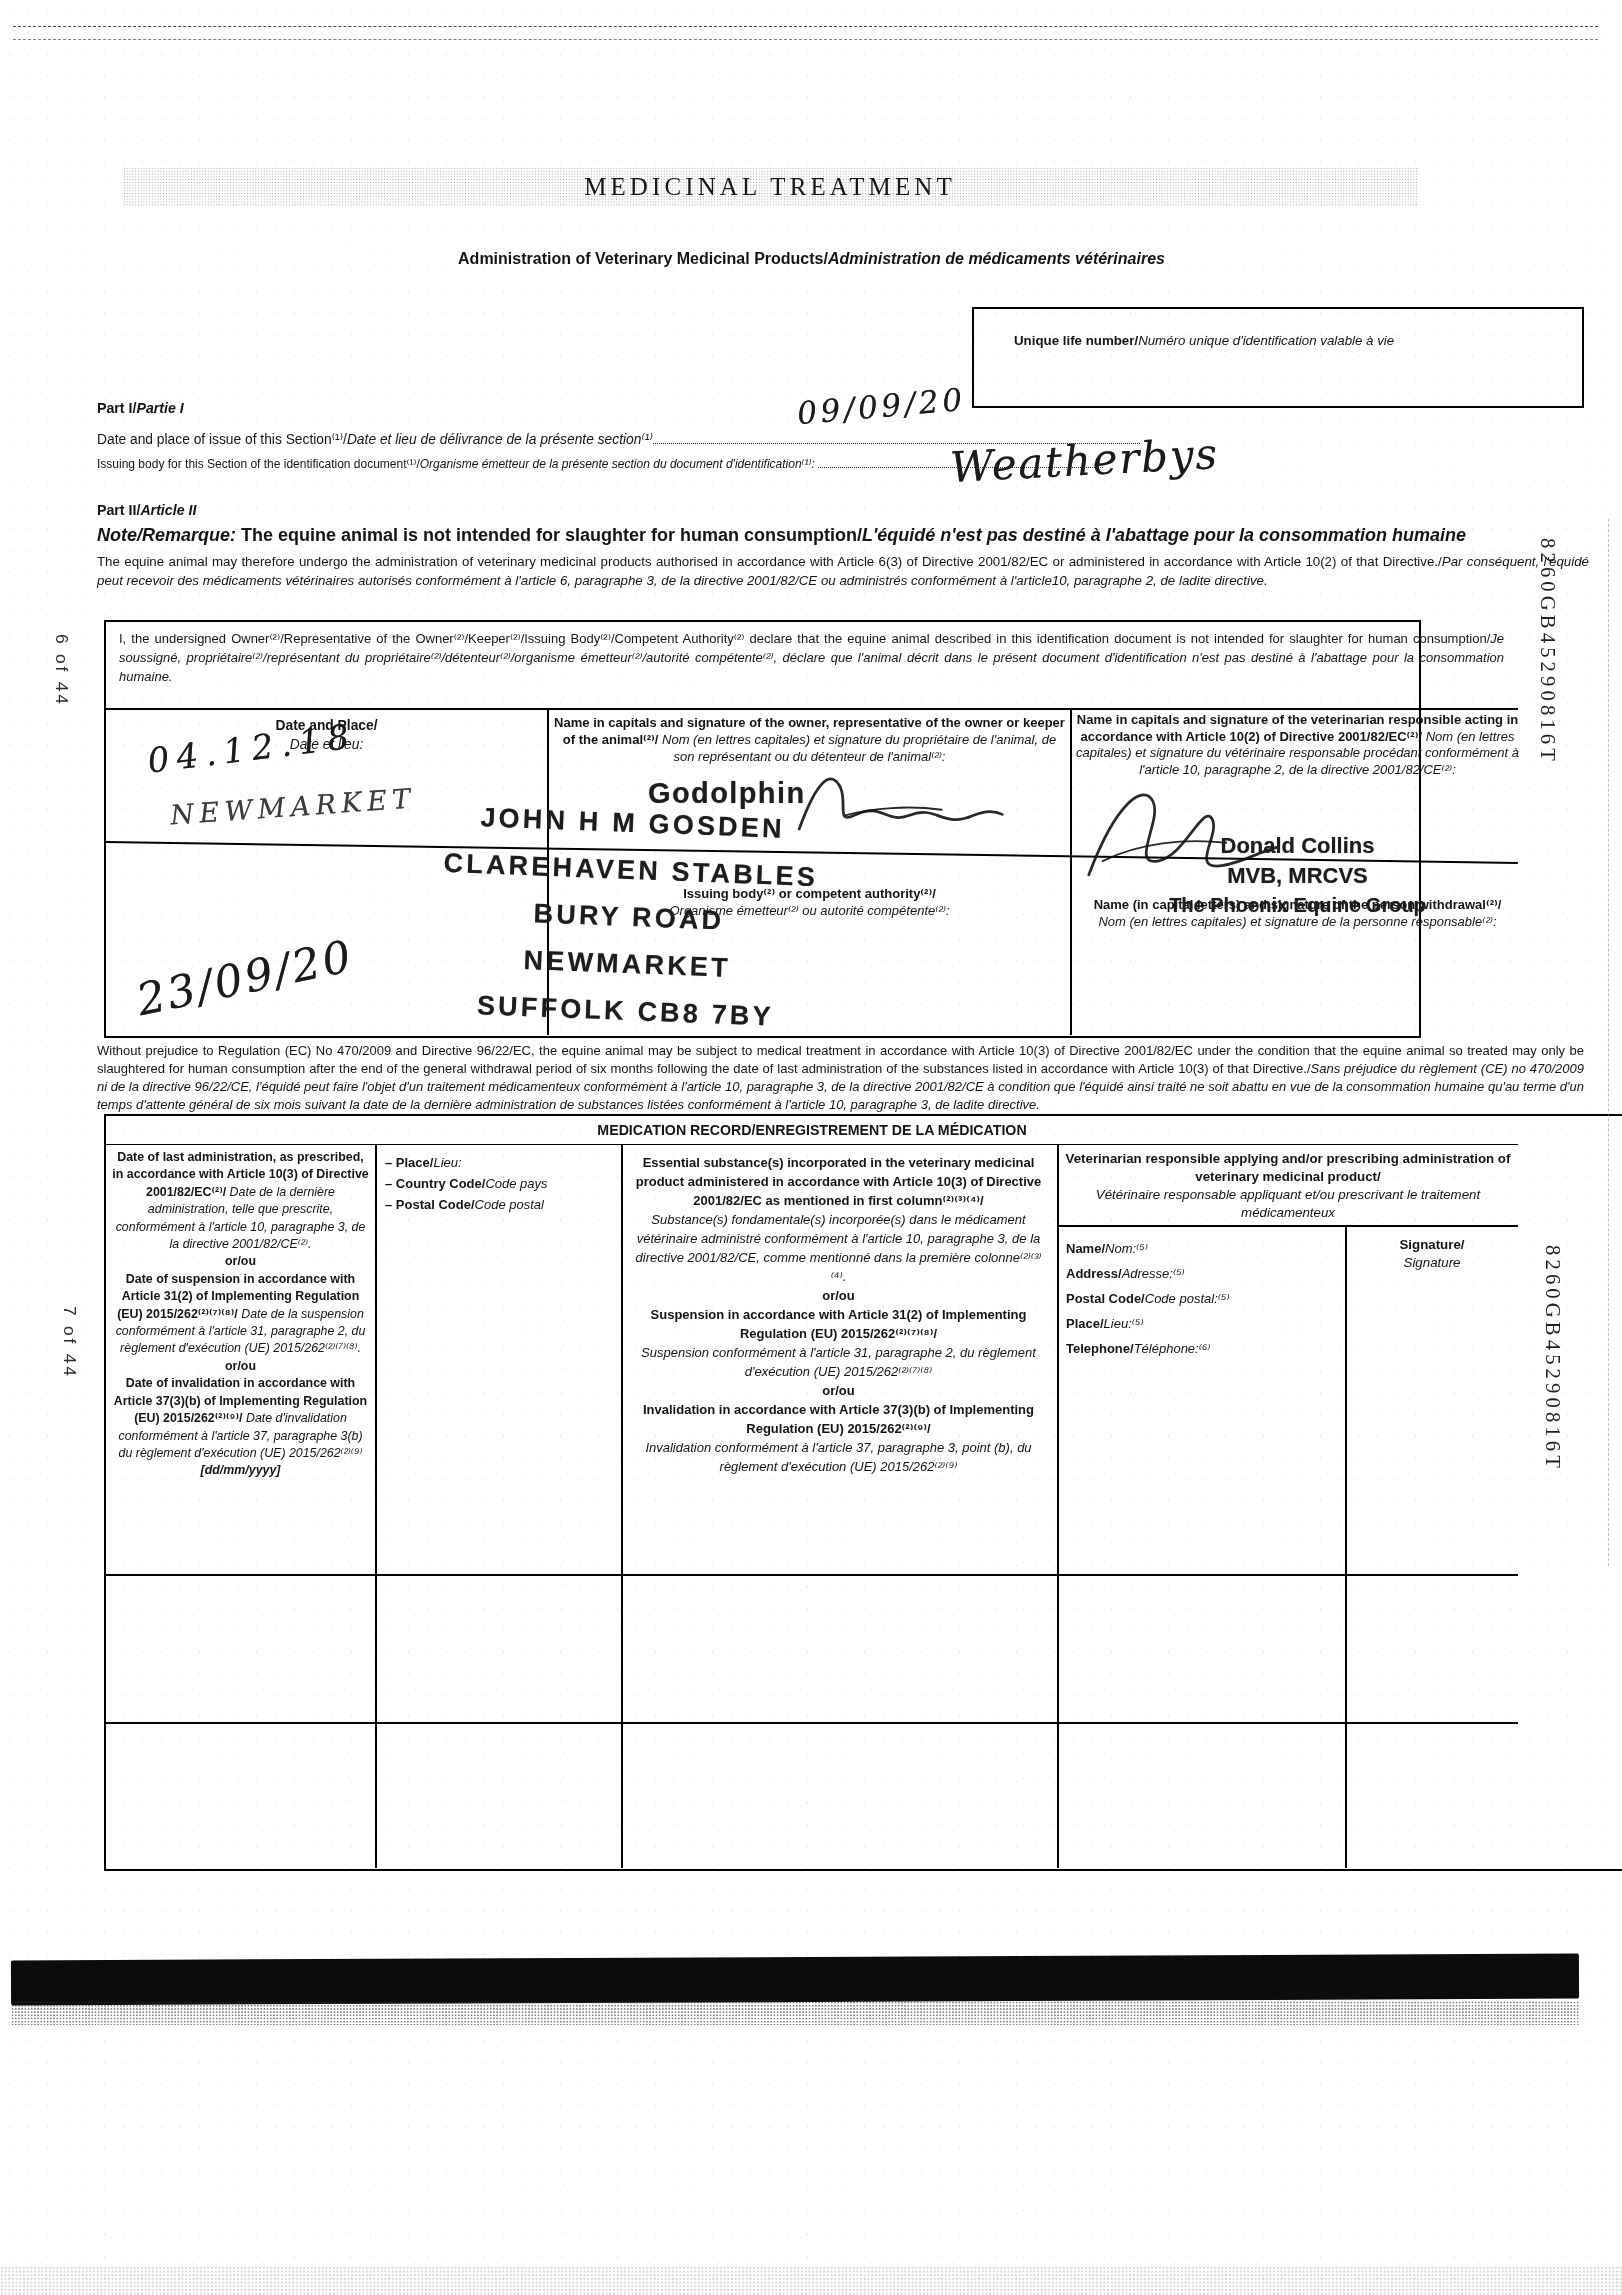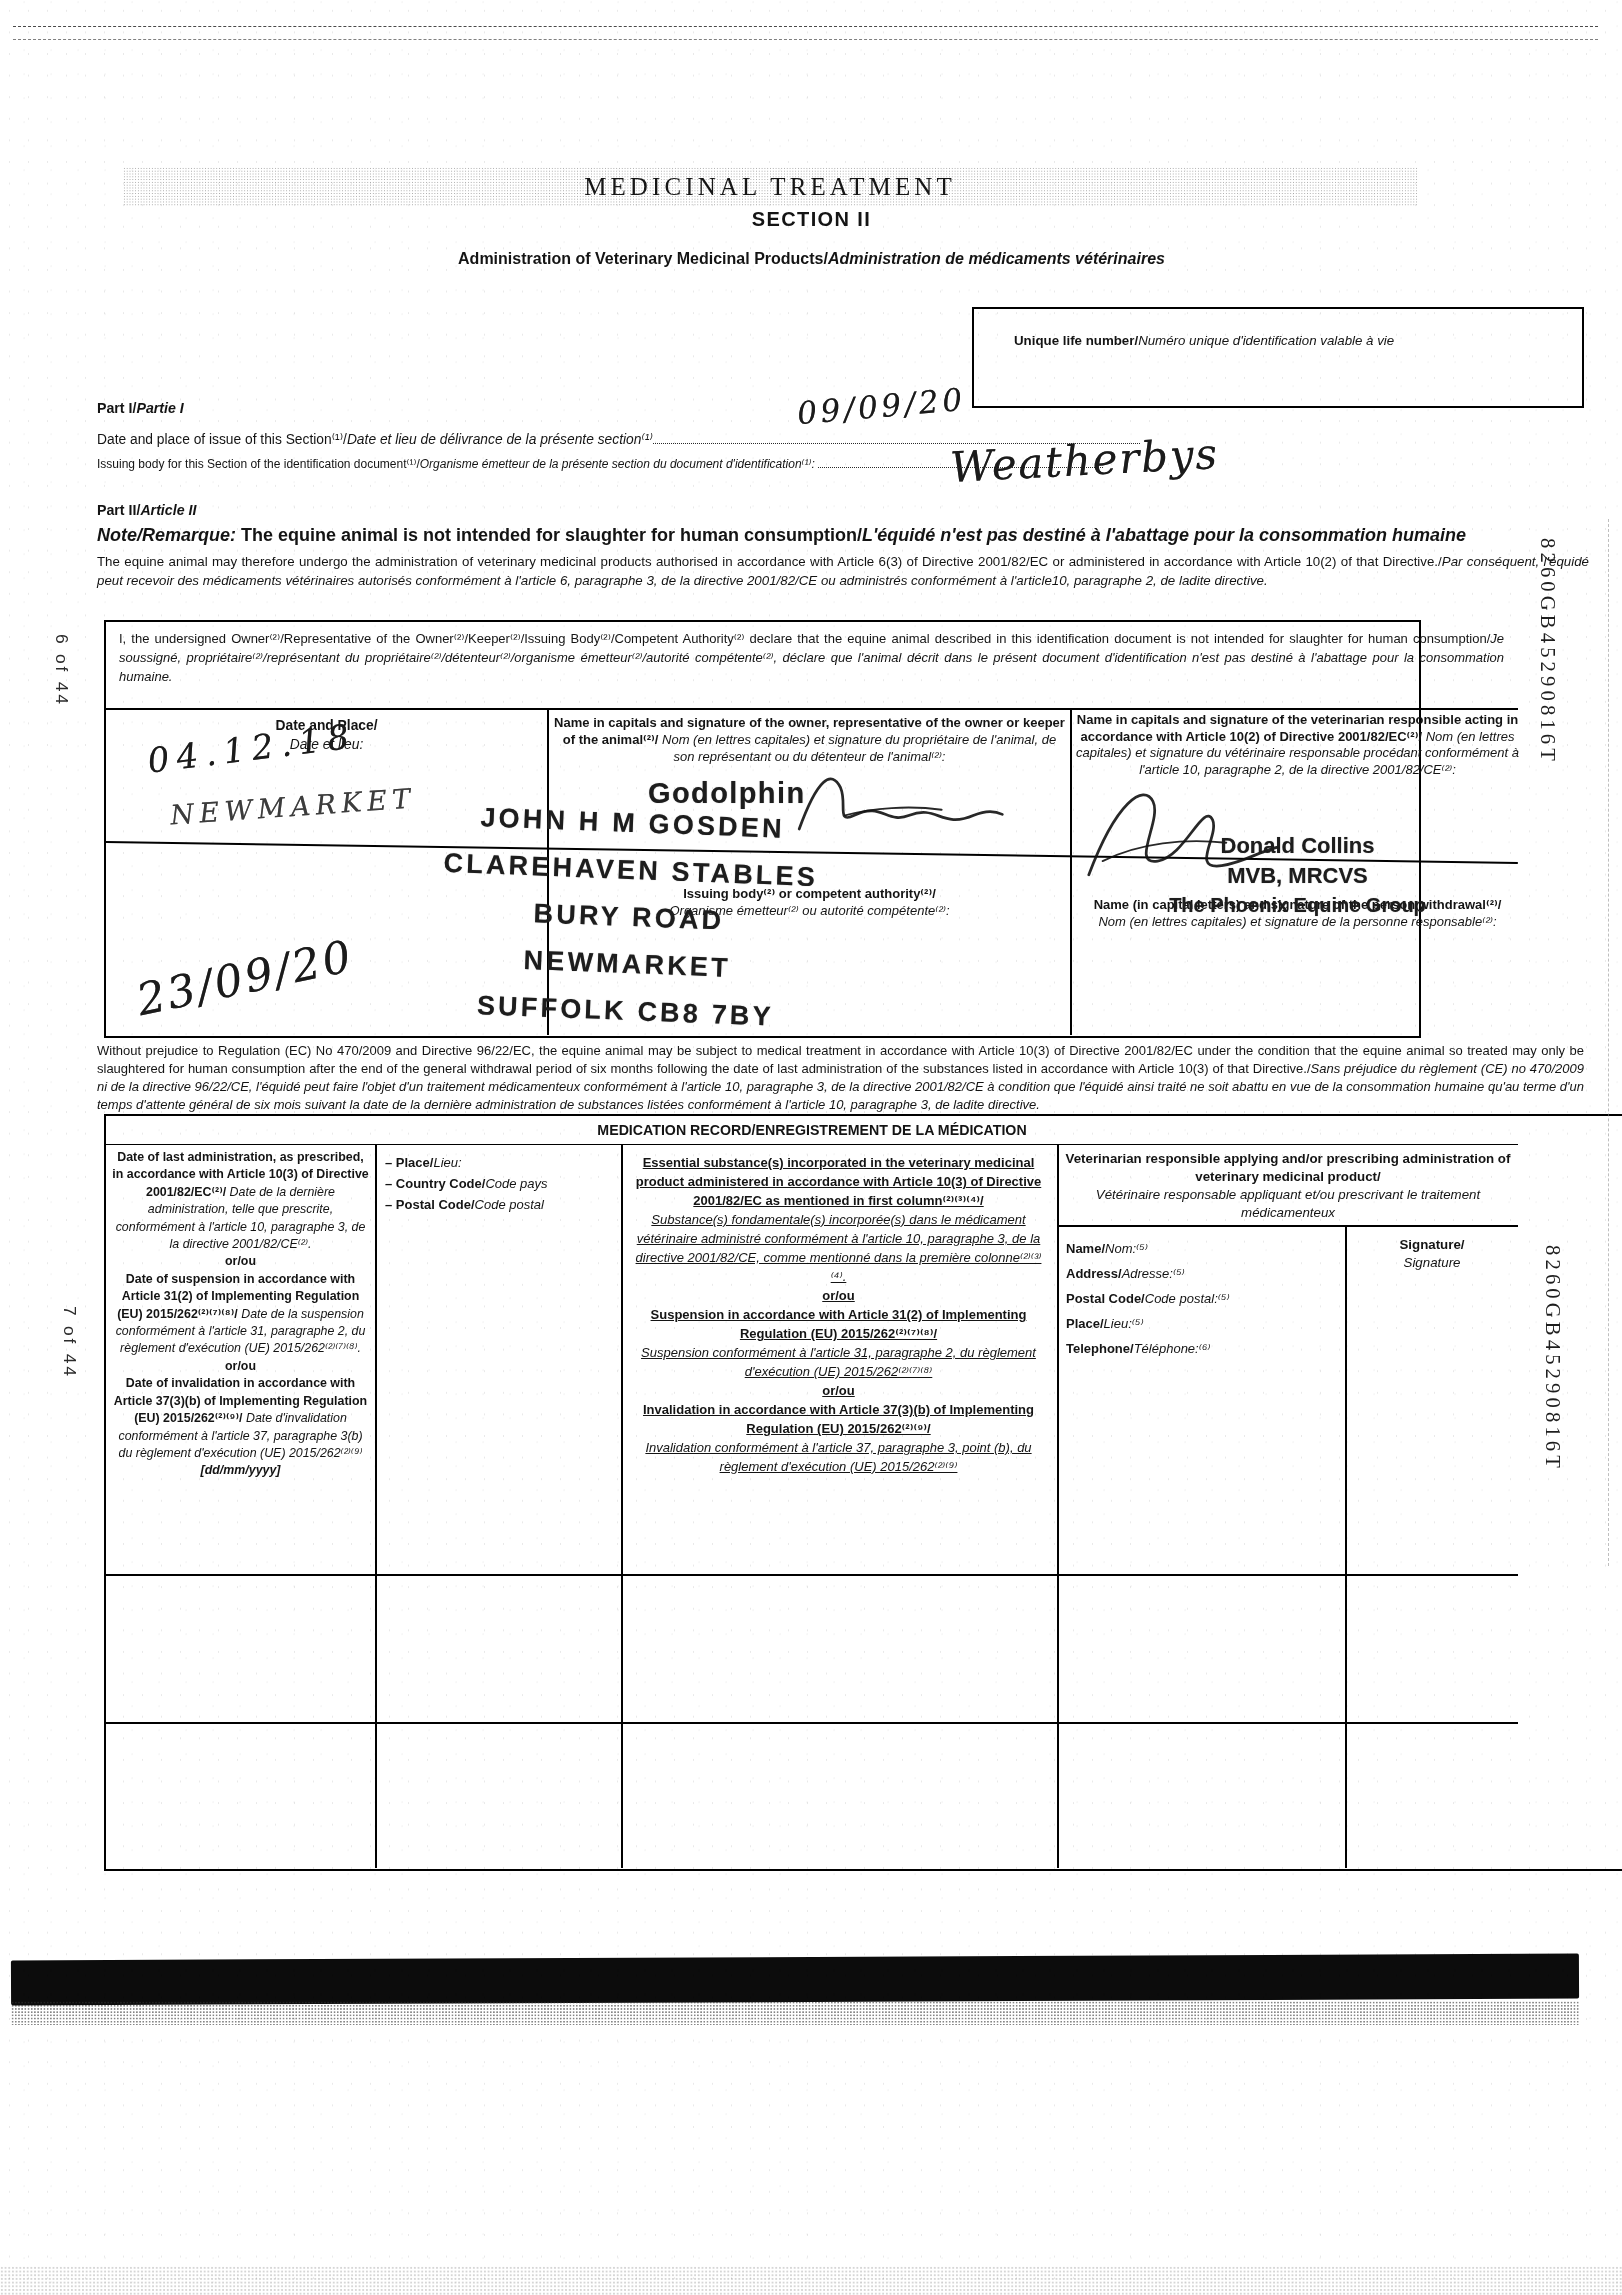--- a/index.html
+++ b/index.html
@@ -33,21 +33,20 @@
 <body>
 
 <div class="page">
 
   <div class="abs dashline" style="left:13px;top:26px;width:1585px;"></div>
   <div class="abs dashline" style="left:13px;top:39px;width:1585px;border-top-width:1.4px;opacity:.7;"></div>
 
   <div class="abs band" style="left:123px;top:167px;width:1294px;height:40px;">
     <span class="serif" style="font-size:25px;letter-spacing:4.1px;color:#161616;">MEDICINAL TREATMENT</span>
   </div>
-  <div class="abs ctr bd" style="left:0;top:208px;width:1623px;font-size:20px;letter-spacing:1.4px;">SECTION II</div>
   <div class="abs ctr" style="left:0;top:250px;width:1623px;font-size:16px;">
     <span class="bd">Administration of Veterinary Medicinal Products/</span><span class="bd it">Administration de médicaments vétérinaires</span>
   </div>
 
   <div class="abs box" style="left:972px;top:307px;width:612px;height:101px;">
     <div style="margin:24px 13.8px 0 40px;font-size:13.3px;">
       <span class="bd">Unique life number/</span><span class="it">Numéro unique d'identification valable à vie</span>
     </div>
   </div>
 
@@ -162,21 +161,21 @@
       <span class="it">Date d'invalidation conformément à l'article 37, paragraphe 3(b) du règlement d'exécution (UE) 2015/262⁽²⁾⁽⁹⁾</span><br>
       <span class="bd it">[dd/mm/yyyy]</span>
     </div>
 
     <div class="abs" style="left:279px;top:36px;width:230px;font-size:13px;line-height:21px;">
       <div><span class="bd">– Place/</span><span class="it">Lieu:</span></div>
       <div><span class="bd">– Country Code/</span><span class="it">Code pays</span></div>
       <div><span class="bd">– Postal Code/</span><span class="it">Code postal</span></div>
     </div>
 
-    <div class="abs ctr" style="left:523px;top:37px;width:419px;font-size:13px;line-height:19px;text-decoration:underline;">
+    <div class="abs ctr" style="left:523px;top:37px;width:419px;font-size:13px;line-height:19px;">
       <span class="bd">Essential substance(s) incorporated in the veterinary medicinal product administered in accordance with Article 10(3) of Directive 2001/82/EC as mentioned in first column⁽²⁾⁽³⁾⁽⁴⁾/</span><br>
       <span class="it">Substance(s) fondamentale(s) incorporée(s) dans le médicament vétérinaire administré conformément à l'article 10, paragraphe 3, de la directive 2001/82/CE, comme mentionné dans la première colonne⁽²⁾⁽³⁾⁽⁴⁾.</span><br>
       <span class="bd">or/ou</span><br>
       <span class="bd">Suspension in accordance with Article 31(2) of Implementing Regulation (EU) 2015/262⁽²⁾⁽⁷⁾⁽⁸⁾/</span><br>
       <span class="it">Suspension conformément à l'article 31, paragraphe 2, du règlement d'exécution (UE) 2015/262⁽²⁾⁽⁷⁾⁽⁸⁾</span><br>
       <span class="bd">or/ou</span><br>
       <span class="bd">Invalidation in accordance with Article 37(3)(b) of Implementing Regulation (EU) 2015/262⁽²⁾⁽⁹⁾/</span><br>
       <span class="it">Invalidation conformément à l'article 37, paragraphe 3, point (b), du règlement d'exécution (UE) 2015/262⁽²⁾⁽⁹⁾</span>
     </div>
 

